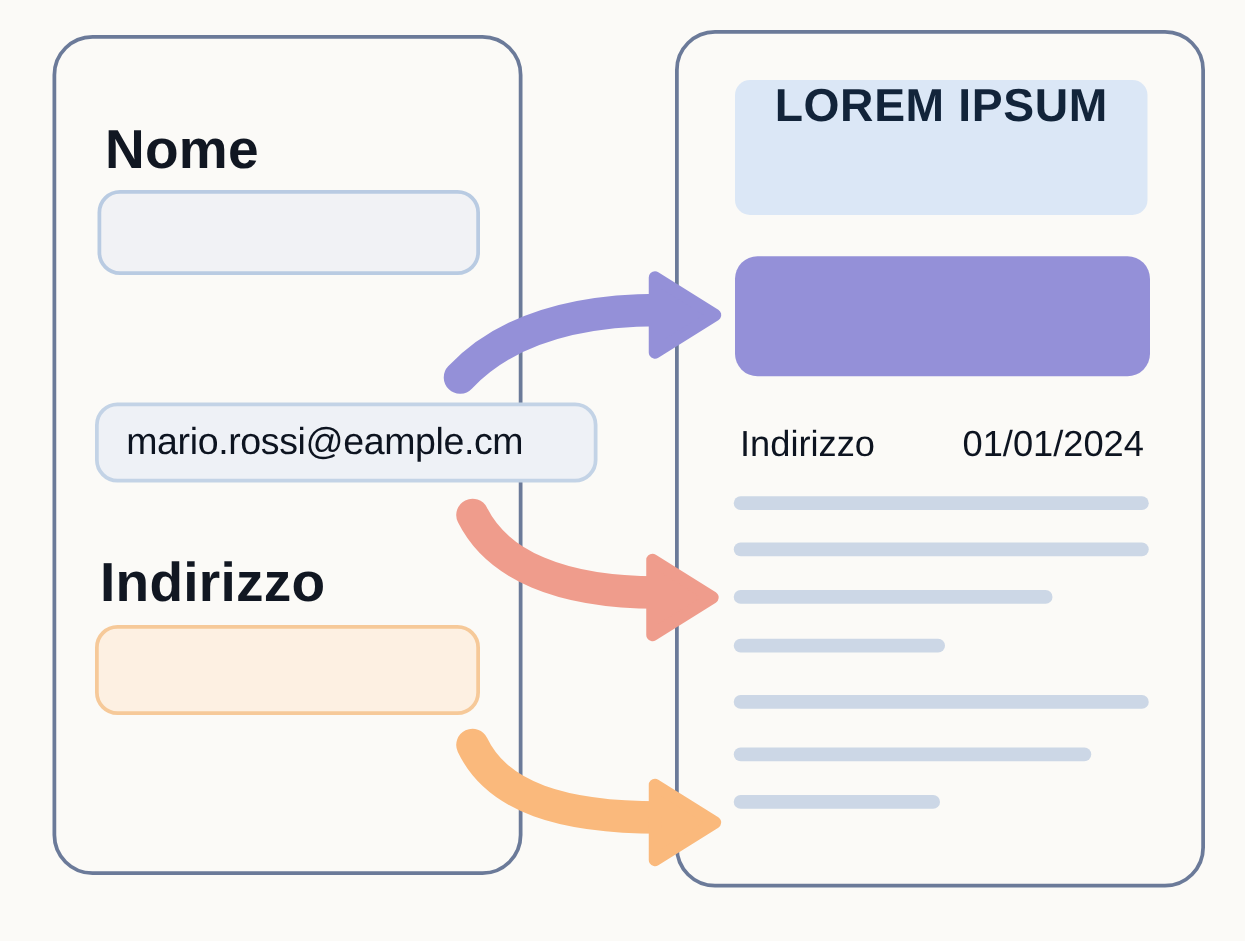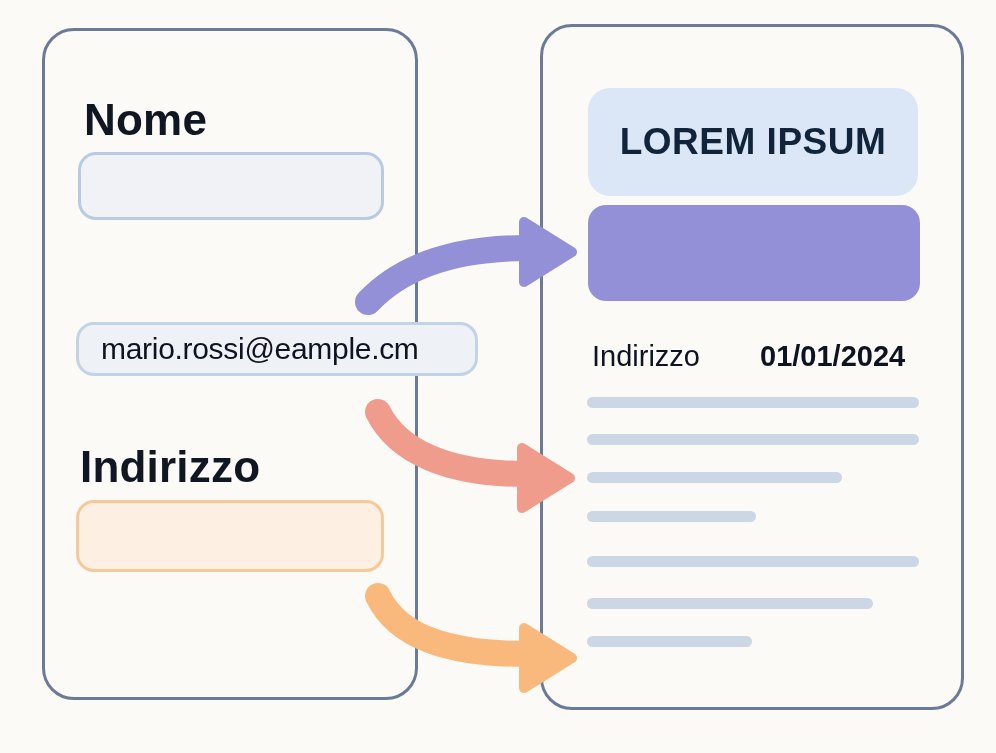--- a/index.html
+++ b/index.html
@@ -63,21 +63,21 @@
     top: 152px;
     width: 306px;
     height: 68px;
     background: #f1f2f5;
     border: 3px solid #b9cbe2;
   }
   .input-email {
     left: 76px;
     top: 322px;
     width: 402px;
-    height: 54px;
+    height: 64px;
     background: #eef1f6;
     border: 3px solid #c3d3e6;
     display: flex;
     align-items: center;
     z-index: 6;
   }
   .input-email .value {
     padding-left: 22px;
     font-size: 30px;
     color: #0d1420;
@@ -94,25 +94,24 @@
   }
 
   
   .doc-banner {
     position: absolute;
     left: 588px;
     top: 64px;
     width: 330px;
     height: 108px;
     background: #dbe7f6;
-    border-radius: 22px;
+    border-radius: 12px;
     display: flex;
-    align-items: center;
+    align-items: flex-start;
     justify-content: center;
-    margin-top: 24px;
   }
   .doc-banner .title {
     font-size: 37px;
     font-weight: 700;
     color: #12243a;
     letter-spacing: 0.5px;
     white-space: nowrap;
   }
   .doc-purple {
     position: absolute;
@@ -131,21 +130,21 @@
     height: 36px;
   }
   .doc-meta .meta-text {
     position: absolute;
     top: 0;
     font-size: 29px;
     color: #0d1420;
     white-space: nowrap;
   }
   .doc-meta .meta-left  { left: 0; }
-  .doc-meta .meta-right { left: 168px; font-weight: bold; }
+  .doc-meta .meta-right { left: 178px; }
 
   .skel {
     position: absolute;
     left: 587px;
     height: 11px;
     background: #ccd7e6;
     border-radius: 6px;
   }
 
   

